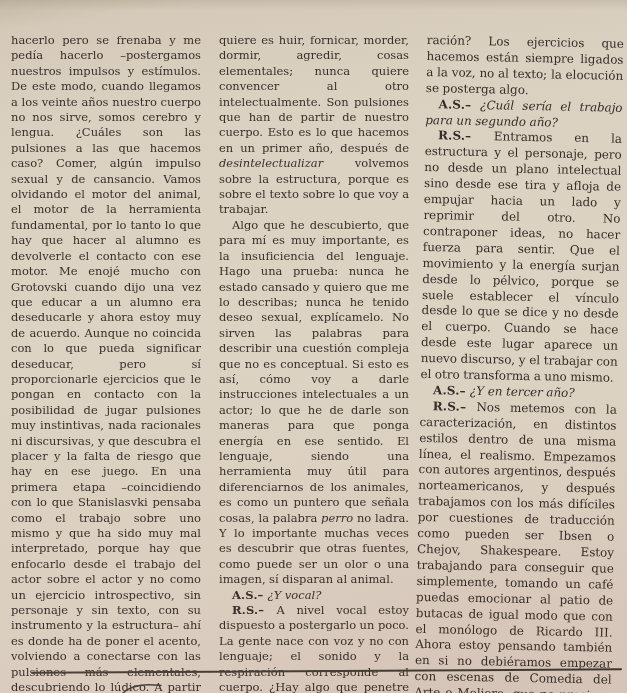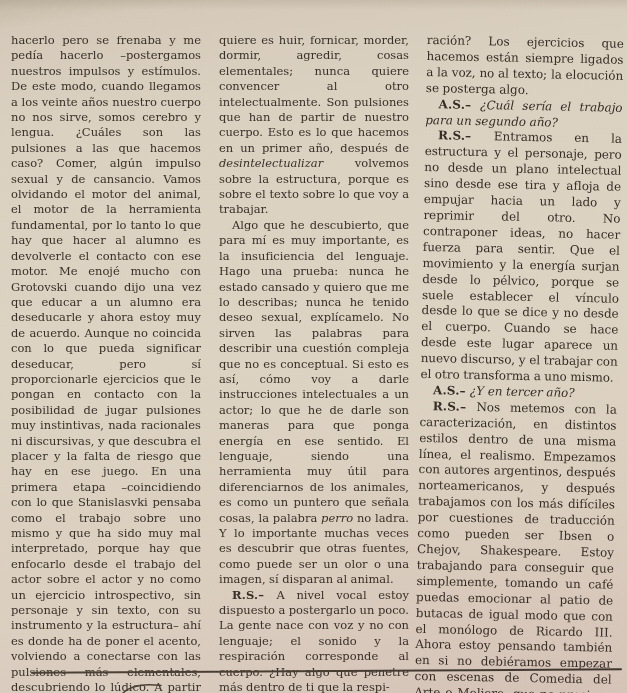--- a/index.html
+++ b/index.html
@@ -76,20 +76,21 @@
 <div class="page">
   <div class="top-edge-shade"></div>
 
   <div class="columns">
     <div class="col col-1">
         <p class="para"><span>hacerlo pero se frenaba y me pedía hacerlo –postergamos nuestros impulsos y estímulos. De este modo, cuando llegamos a los veinte años nuestro cuerpo no nos sirve, somos cerebro y lengua. ¿Cuáles son las pulsiones a las que hacemos caso? Comer, algún impulso sexual y de cansancio. Vamos olvidando el motor del animal, el motor de la herramienta fundamental, por lo tanto lo que hay que hacer al alumno es devolverle el contacto con ese motor. Me enojé mucho con Grotovski cuando dijo una vez que educar a un alumno era deseducarle y ahora estoy muy de acuerdo. Aunque no coincida con lo que pueda significar deseducar, pero sí proporcionarle ejercicios que le pongan en contacto con la posibilidad de jugar pulsiones muy instintivas, nada racionales ni discursivas, y que descubra el placer y la falta de riesgo que hay en ese juego. En una primera etapa –coincidiendo con lo que Stanislasvki pensaba como el trabajo sobre uno mismo y que ha sido muy mal interpretado, porque hay que enfocarlo desde el trabajo del actor sobre el actor y no como un ejercicio introspectivo, sin personaje y sin texto, con su instrumento y la estructura– ahí es donde ha de poner el acento, volviendo a conectarse con las pulsiones más elementales, descubriendo lo lúdico. A partir de ahí aparece esa premisa de qué quiere el animal, como forma de distraer el intelecto, porque el animal lo que</span></p>
       </div>
     <div class="col col-2">
         <p class="para"><span>quiere es huir, fornicar, morder, dormir, agredir, cosas elementales; nunca quiere convencer al otro intelectualmente. Son pulsiones que han de partir de nuestro cuerpo. Esto es lo que hacemos en un primer año, después de </span><span class="seg-i">desintelectualizar</span><span> volvemos sobre la estructura, porque es sobre el texto sobre lo que voy a trabajar.</span></p>
         <p class="para indent"><span>Algo que he descubierto, que para mí es muy importante, es la insuficiencia del lenguaje. Hago una prueba: nunca he estado cansado y quiero que me lo describas; nunca he tenido deseo sexual, explícamelo. No sirven las palabras para describir una cuestión compleja que no es conceptual. Si esto es así, cómo voy a darle instrucciones intelectuales a un actor; lo que he de darle son maneras para que ponga energía en ese sentido. El lenguaje, siendo una herramienta muy útil para diferenciarnos de los animales, es como un puntero que señala cosas, la palabra </span><span class="seg-i">perro</span><span> no ladra. Y lo importante muchas veces es descubrir que otras fuentes, como puede ser un olor o una imagen, sí disparan al animal.</span></p>
+        <p class="para indent"><span class="seg-b">A.S.– </span><span class="seg-i">¿Y vocal?</span></p>
         <p class="para indent"><span class="seg-b">R.S.– </span><span>A nivel vocal estoy dispuesto a postergarlo un poco. La gente nace con voz y no con lenguaje; el sonido y la respiración corresponde al cuerpo. ¿Hay algo que penetre más dentro de ti que la respi-</span></p>
       </div>
     <div class="col col-3">
         <p class="para"><span>ración? Los ejercicios que hacemos están siempre ligados a la voz, no al texto; la elocución se posterga algo.</span></p>
         <p class="para indent"><span class="seg-b">A.S.– </span><span class="seg-i">¿Cuál sería el trabajo para un segundo año?</span></p>
         <p class="para indent"><span class="seg-b">R.S.– </span><span>Entramos en la estructura y el personaje, pero no desde un plano intelectual sino desde ese tira y afloja de empujar hacia un lado y reprimir del otro. No contraponer ideas, no hacer fuerza para sentir. Que el movimiento y la energía surjan desde lo pélvico, porque se suele establecer el vínculo desde lo que se dice y no desde el cuerpo. Cuando se hace desde este lugar aparece un nuevo discurso, y el trabajar con el otro transforma a uno mismo.</span></p>
         <p class="para indent"><span class="seg-b">A.S.– </span><span class="seg-i">¿Y en tercer año?</span></p>
         <p class="para indent"><span class="seg-b">R.S.– </span><span>Nos metemos con la caracterización, en distintos estilos dentro de una misma línea, el realismo. Empezamos con autores argentinos, después norteamericanos, y después trabajamos con los más difíciles por cuestiones de traducción como pueden ser Ibsen o Chejov, Shakespeare. Estoy trabajando para conseguir que simplemente, tomando un café puedas emocionar al patio de butacas de igual modo que con el monólogo de Ricardo III. Ahora estoy pensando también en si no debiéramos empezar con escenas de Comedia del Arte o Moliere, que no precisan de la identificación y pueden facilitar el trabajo. Nada que no se pueda hacer en la vida se puede hacer en el teatro</span></p>
       </div>
   </div>

